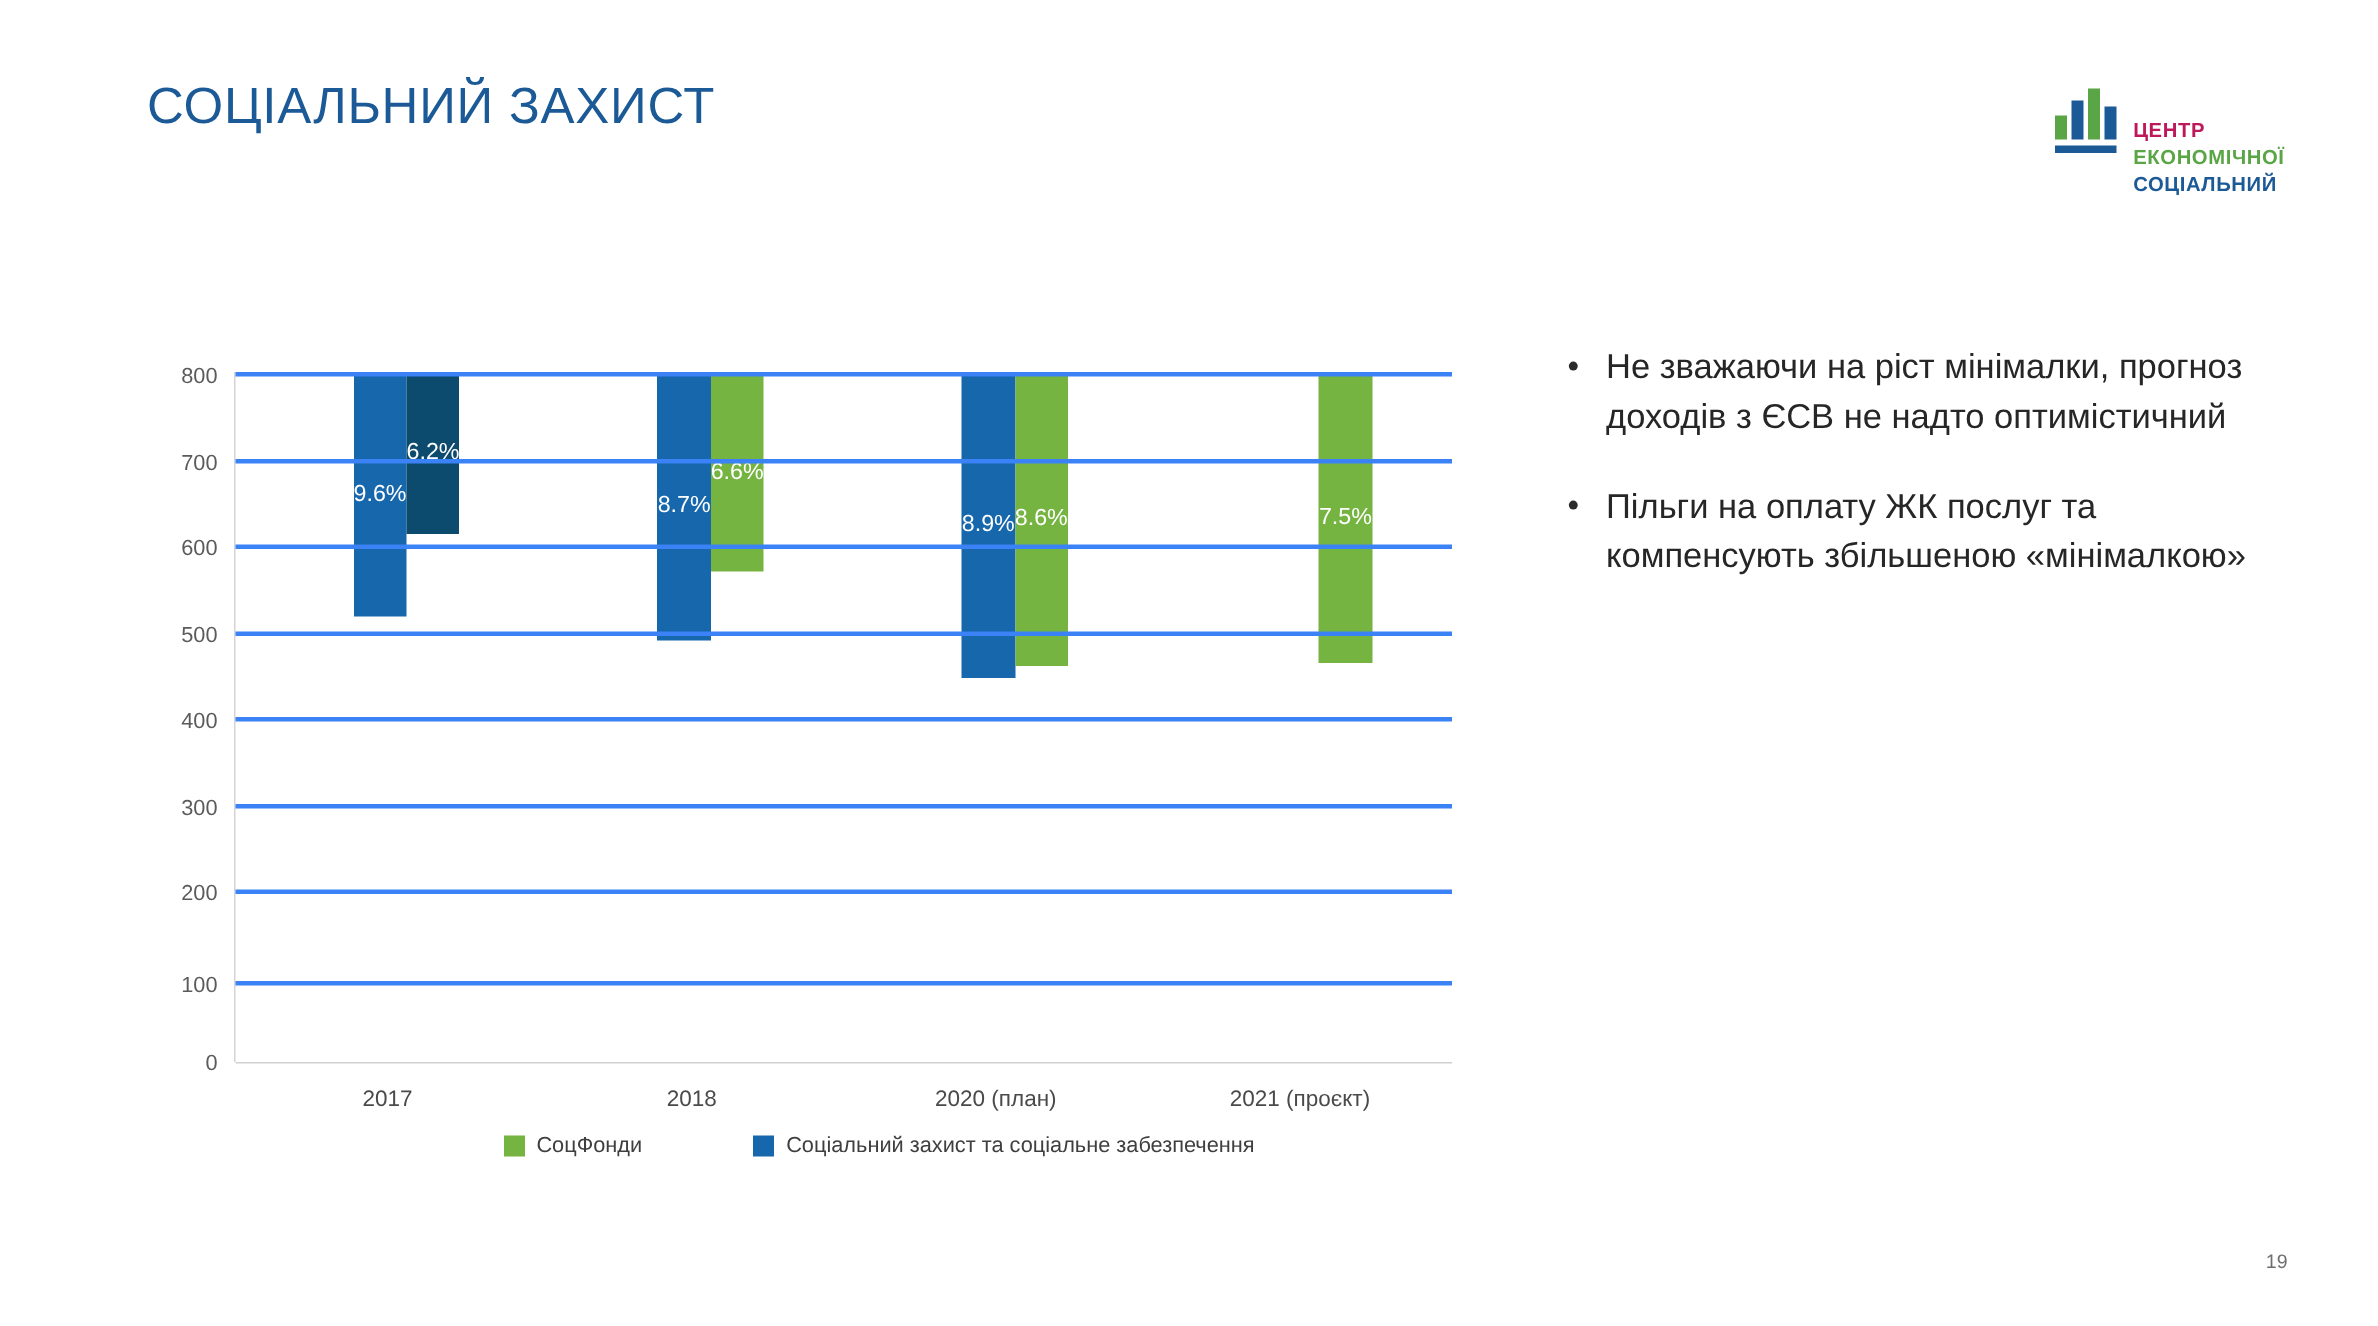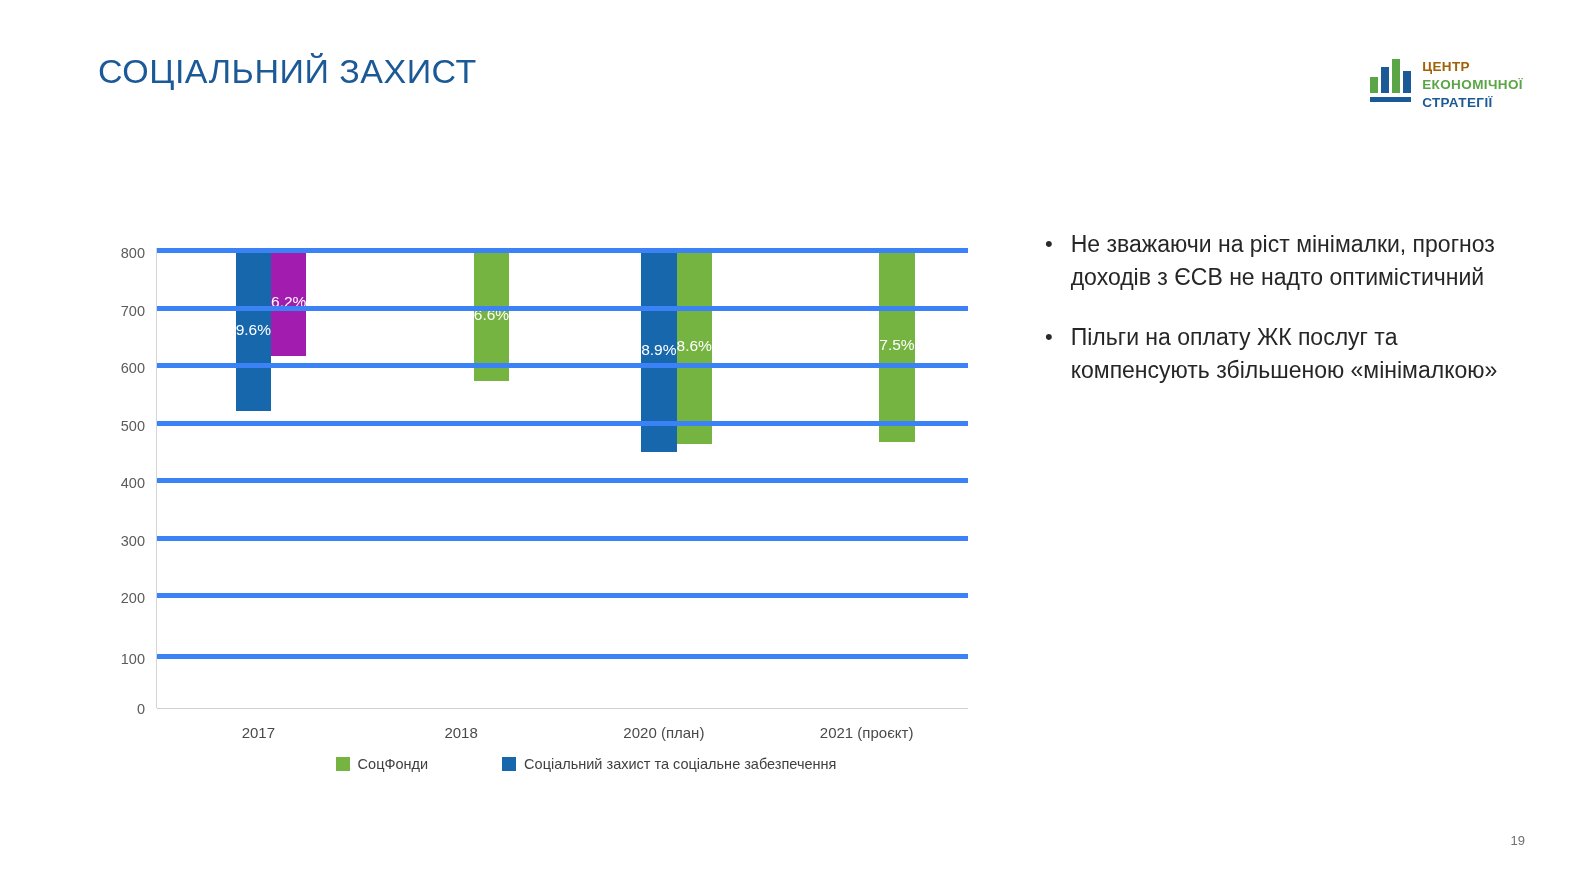--- a/index.html
+++ b/index.html
@@ -56,21 +56,21 @@
     left: 0; bottom: 0;
     width: 41px; height: 5px;
     background: #1b5a96;
   }
   .logo-text {
     font-size: 13.5px;
     font-weight: bold;
     line-height: 1.33;
     letter-spacing: 0.4px;
   }
-  .logo-text .l1 { color: #a16207; }
+  .logo-text .l1 { color: #be185d; margin-top: 20px; }
   .logo-text .l2 { color: #5aa647; }
   .logo-text .l3 { color: #1b5a96; }
 
   
   .chart-wrap {
     position: absolute;
     left: 98px;
     top: 236px;
     width: 880px;
     height: 540px;
@@ -80,21 +80,21 @@
     left: 58px;
     top: 12px;
     right: 10px;
     height: 460px;
     border-left: 1px solid #d4d4d4;
   }
   .gridline {
     position: absolute;
     left: 0;
     right: 0;
-    border-top: 5px solid #3b82f6;
+    border-top: 3px solid #3b82f6;
     height: 0;
   }
   .gridline.zero { border-top: 1px solid #d0d0d0; }
   .ytick {
     position: absolute;
     right: 100%;
     margin-right: 12px;
     transform: translateY(-50%);
     font-size: 14.5px;
     color: #5b5b5b;
@@ -192,33 +192,34 @@
   <div class="logo-mark">
     <span class="logo-bar b1"></span>
     <span class="logo-bar b2"></span>
     <span class="logo-bar b3"></span>
     <span class="logo-bar b4"></span>
     <span class="logo-underline"></span>
   </div>
   <div class="logo-text">
     <div class="l1">ЦЕНТР</div>
     <div class="l2">ЕКОНОМІЧНОЇ</div>
-    <div class="l3">СТРАТЕГІЇ</div>
+    <div class="l3">СОЦІАЛЬНИЙ</div>
   </div>
 </div>
 
 <div class="chart-wrap">
   <div class="plot" id="plot">
     <div class="bars" id="bars">
         <div class="bar-group">
           <div class="seg top" style="height: 163.3px; background: rgb(22, 103, 172);">9.6%</div>
-          <div class="seg bottom" style="height: 108.1px; background: #a21caf;">6.2%</div>
+          <div class="seg bottom" style="height: 108.1px; background: #0c4a6e;">6.2%</div>
           <div class="xtick">2017</div>
         </div>
         <div class="bar-group">
+          <div class="seg top" style="height: 178.825px; background: rgb(22, 103, 172);">8.7%</div>
           <div class="seg bottom" style="height: 133.4px; background: rgb(118, 180, 65);">6.6%</div>
           <div class="xtick">2018</div>
         </div>
         <div class="bar-group">
           <div class="seg top" style="height: 204.125px; background: rgb(22, 103, 172);">8.9%</div>
           <div class="seg bottom" style="height: 196.075px; background: rgb(118, 180, 65);">8.6%</div>
           <div class="xtick">2020 (план)</div>
         </div>
         <div class="bar-group">
           <div class="seg bottom" style="height: 193.775px; background: rgb(118, 180, 65);">7.5%</div>

